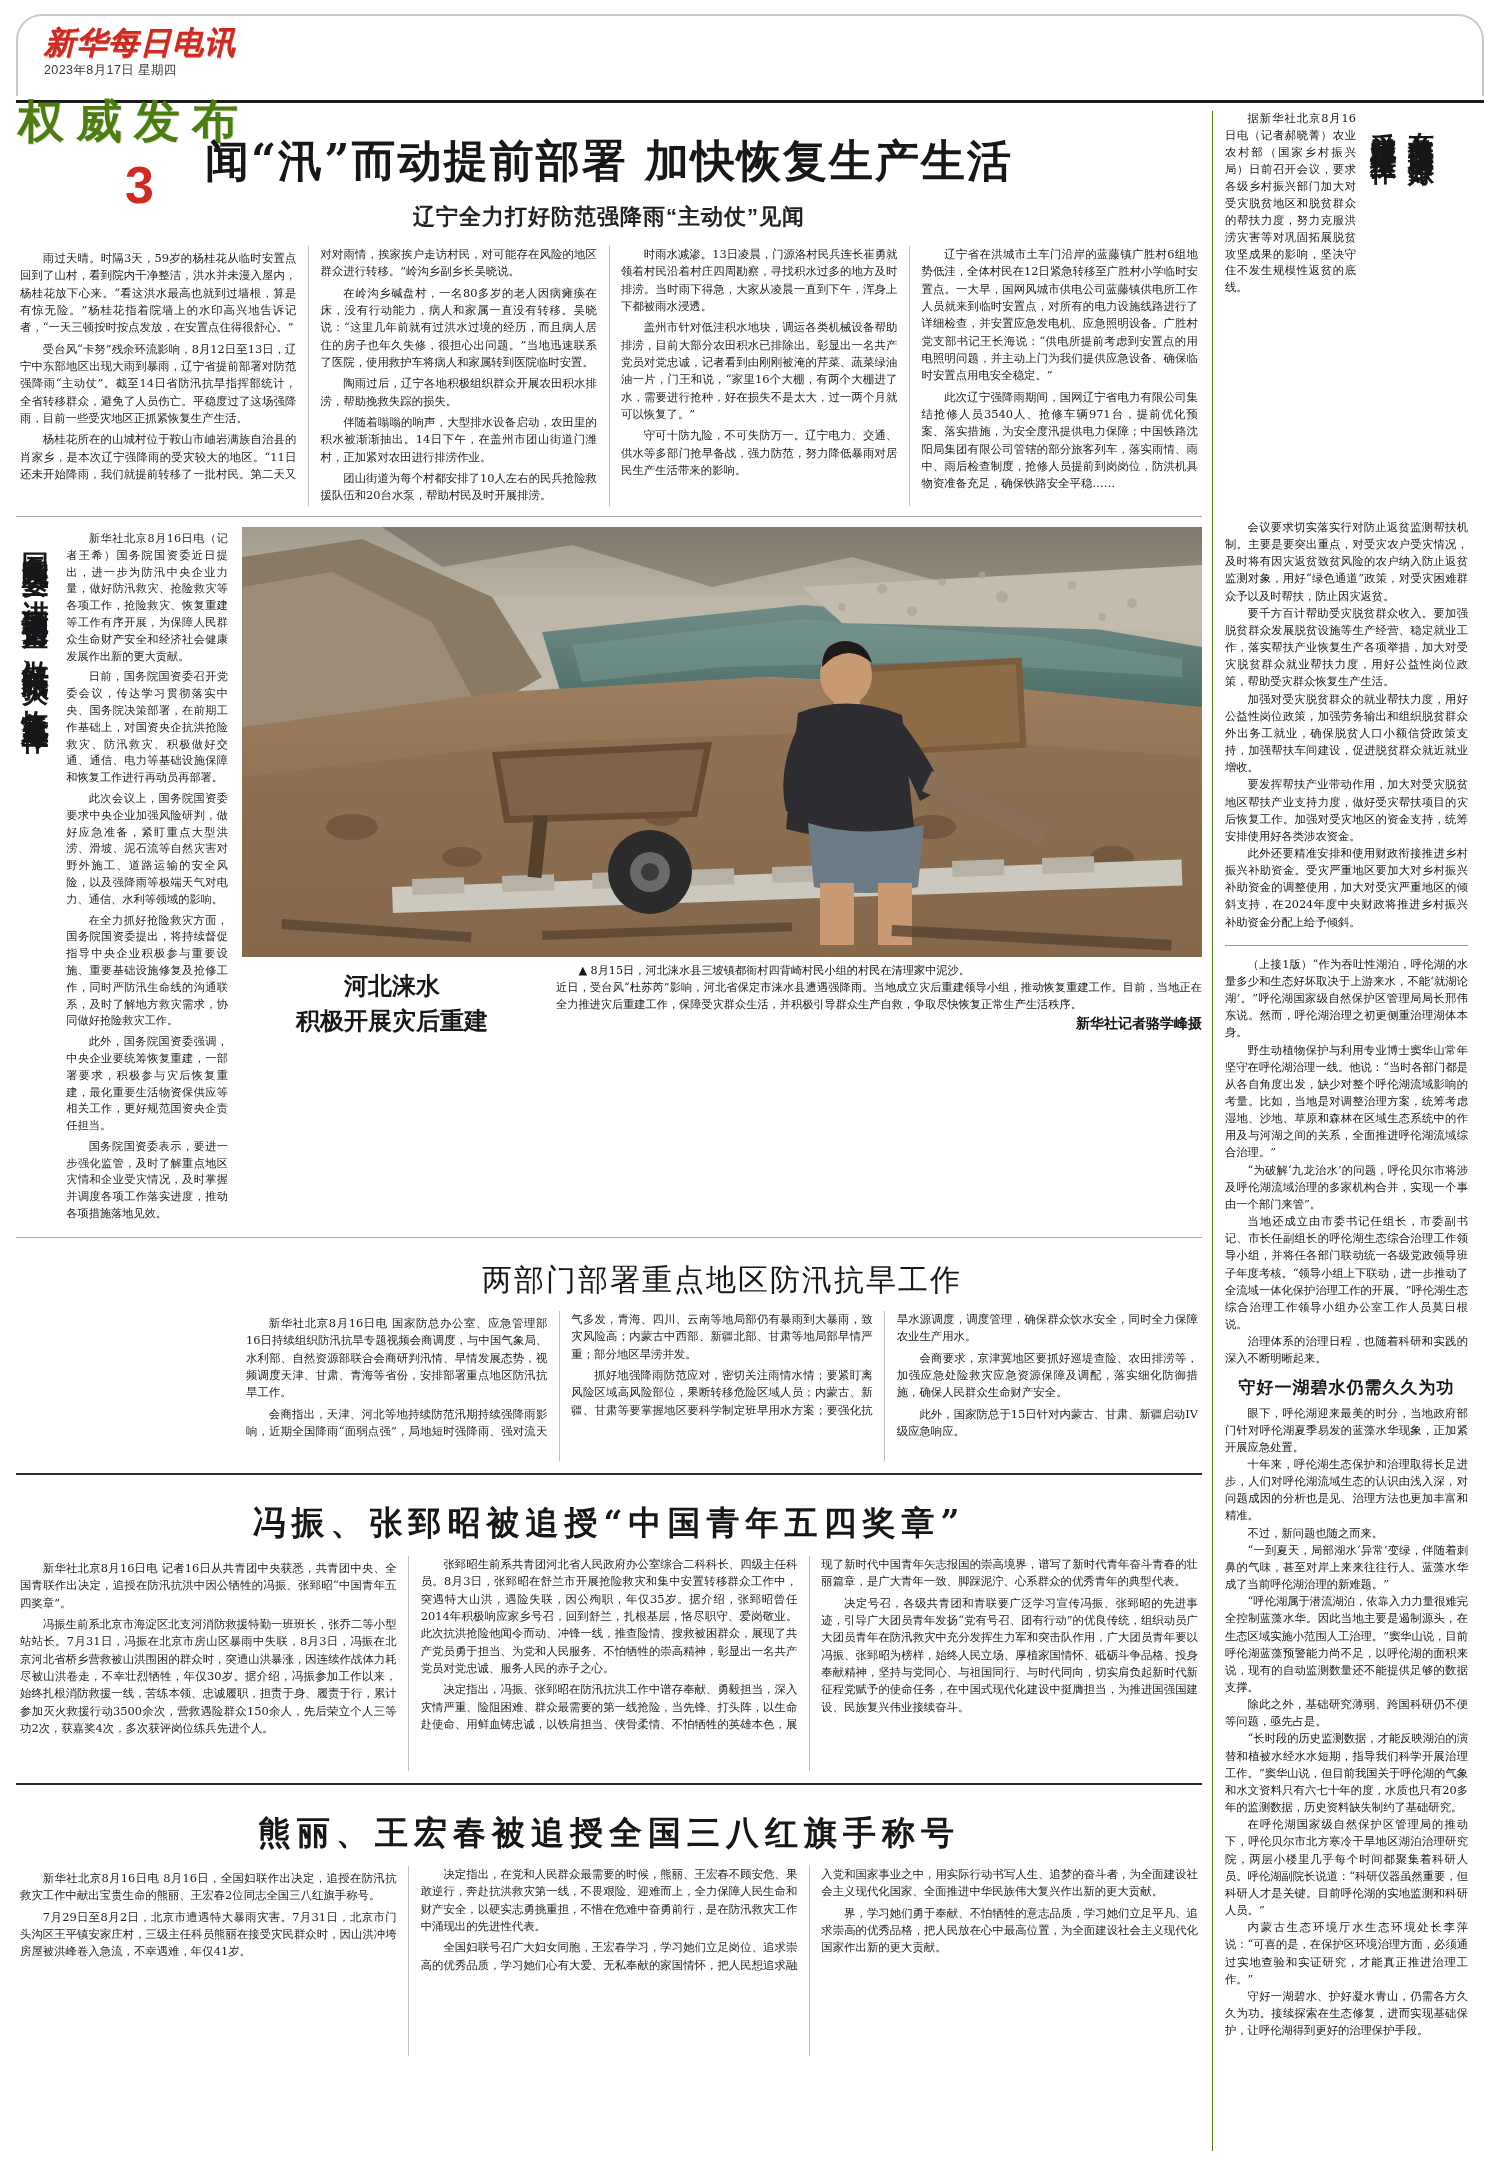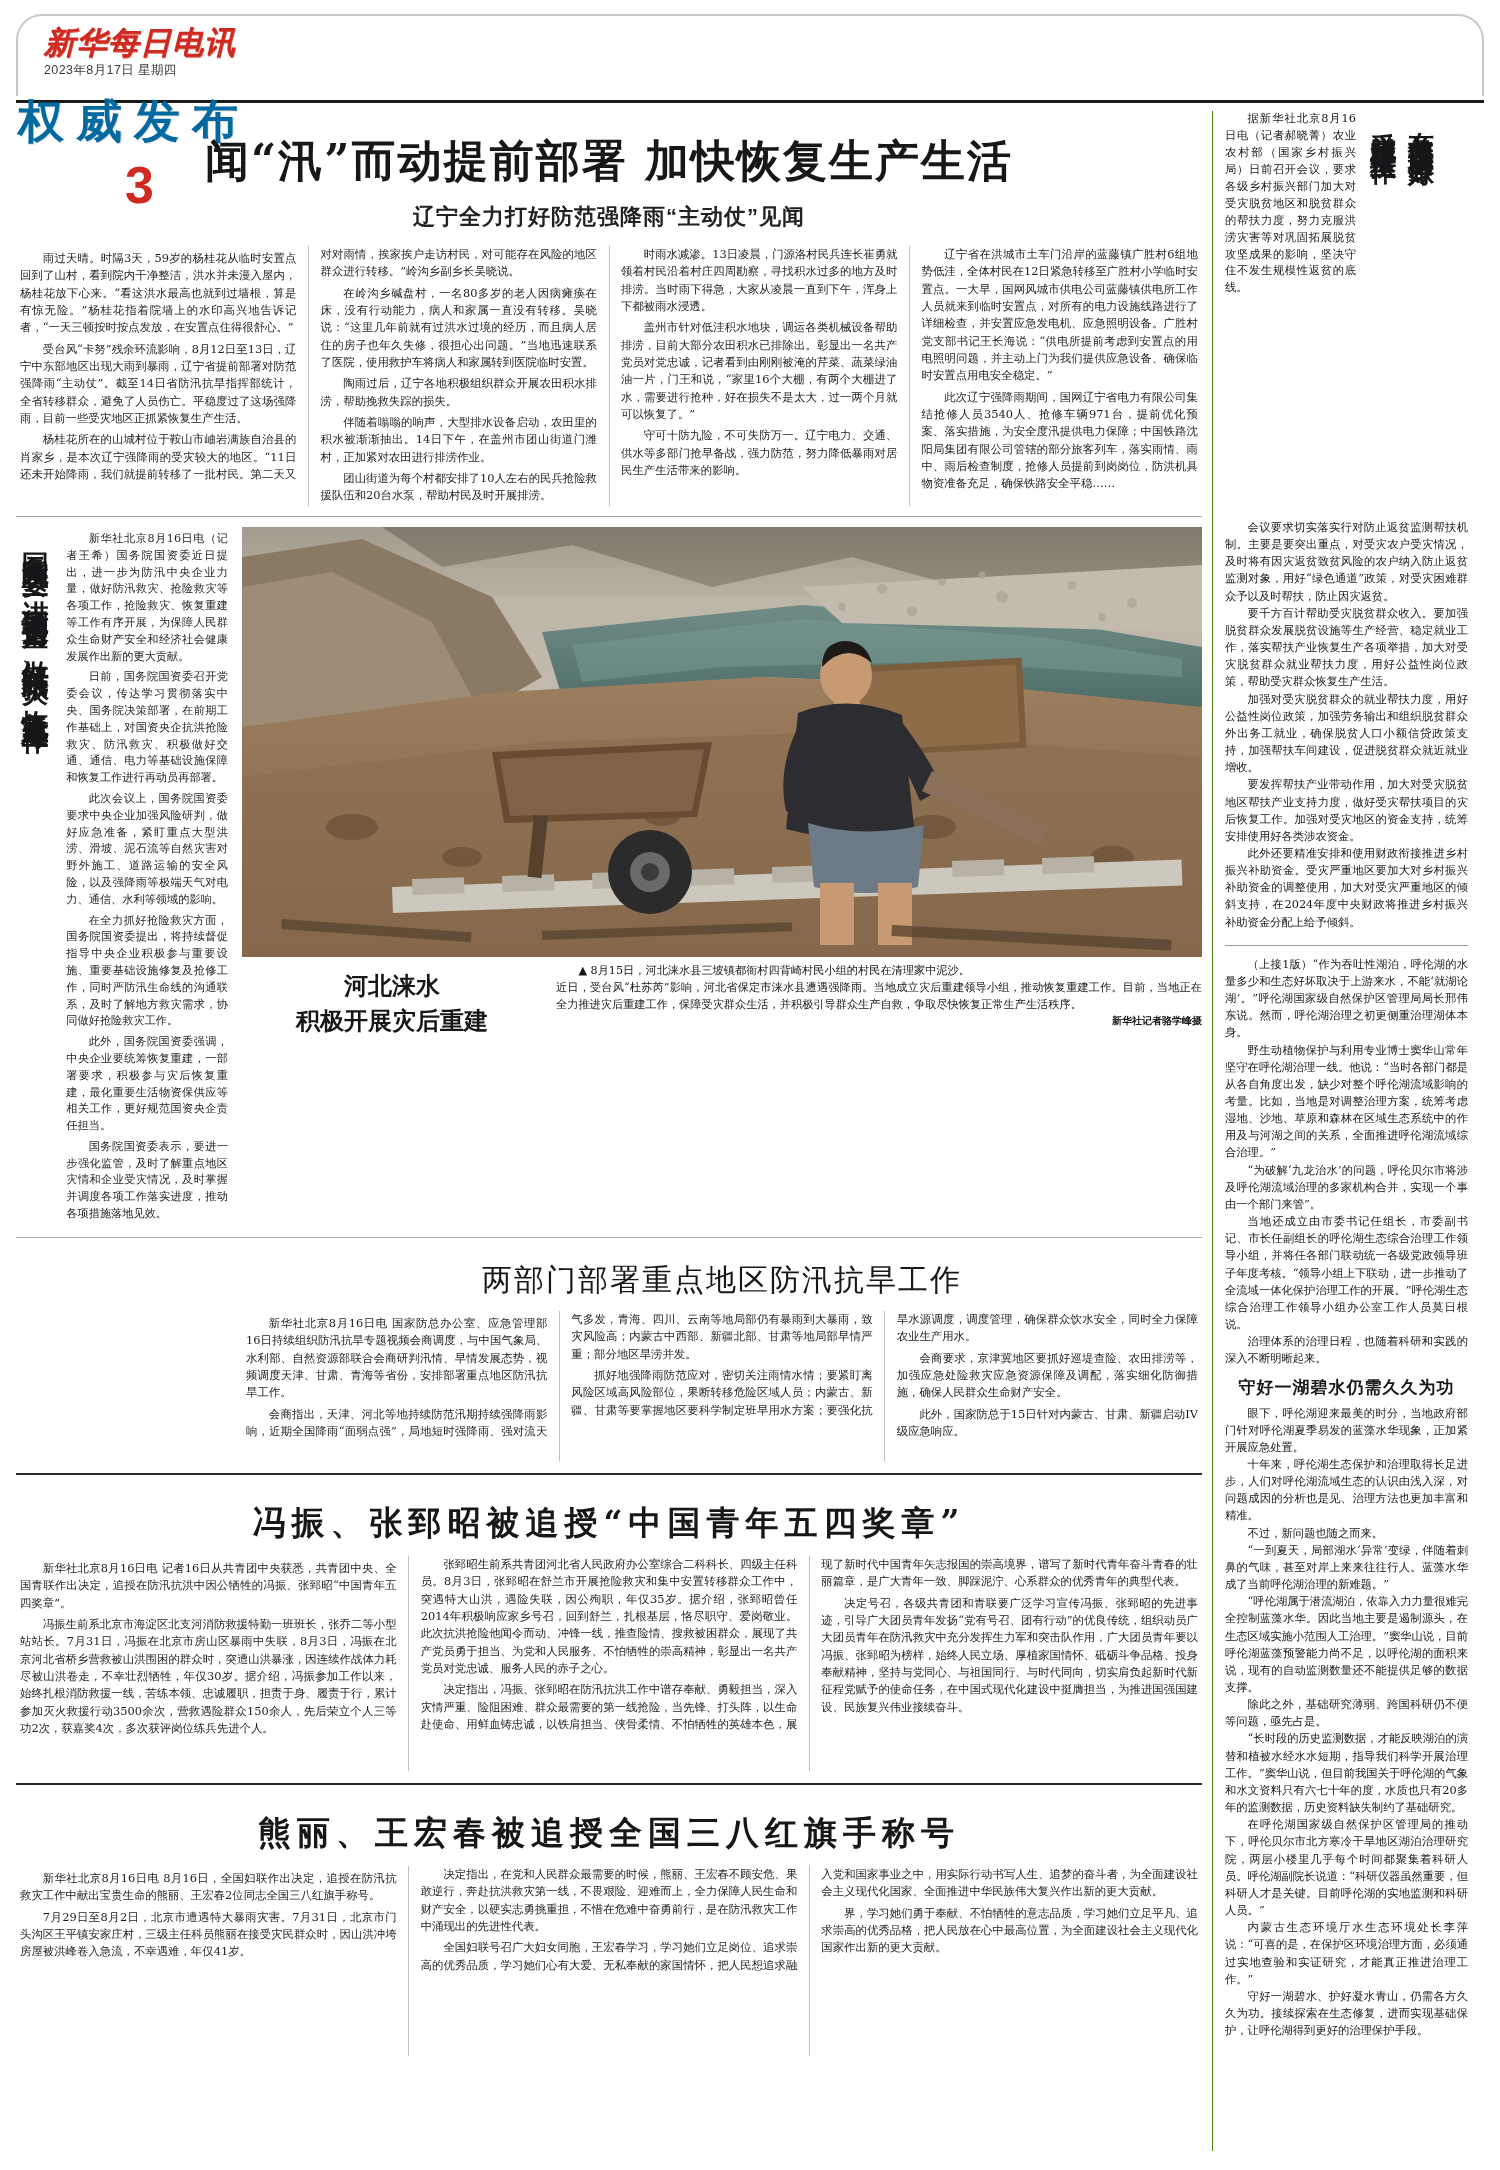--- a/index.html
+++ b/index.html
@@ -39,21 +39,21 @@
     margin-top: 3px;
     font-size: 12.5px;
     color: #3a3a3a;
     font-family: "Liberation Sans", sans-serif;
     letter-spacing: .4px;
   }
   .mh-center {
     flex: 1; text-align: center; padding-top: 12px;
   }
   .mh-title {
-    color: #0369a1;
+    color: #4d7c0f;
     font-size: 46px;
     font-weight: 700;
     letter-spacing: 12px;
     font-family: "DejaVu Serif", serif;
     text-shadow: 1px 1px 0 rgba(0,0,0,.12);
   }
   .mh-right { width: 170px; text-align: right; padding: 6px 34px 0 0; }
   .mh-pageno {
     color: #cf2a21;
     font-size: 52px;
@@ -167,21 +167,21 @@
     padding-top: 12px;
     font-family: "DejaVu Serif", serif;
   }
   .cap-body {
     font-size: 11.2px;
     line-height: 1.5;
     text-align: justify;
     padding-top: 6px;
   }
   .cap-body p { text-indent: 2em; margin: 0; }
-  .credit { text-align: right; font-weight: 600; font-size: 10px; }
+  .credit { text-align: right; font-weight: 600; font-size: 14px; }
 
   
   .rc-lead {
     font-size: 11.3px;
     line-height: 1.5;
     text-align: justify;
     font-family: "DejaVu Serif", serif;
   }
   .rc-lead p { text-indent: 2em; margin: 0; }
   .rc-flex { display: flex; gap: 8px; }

